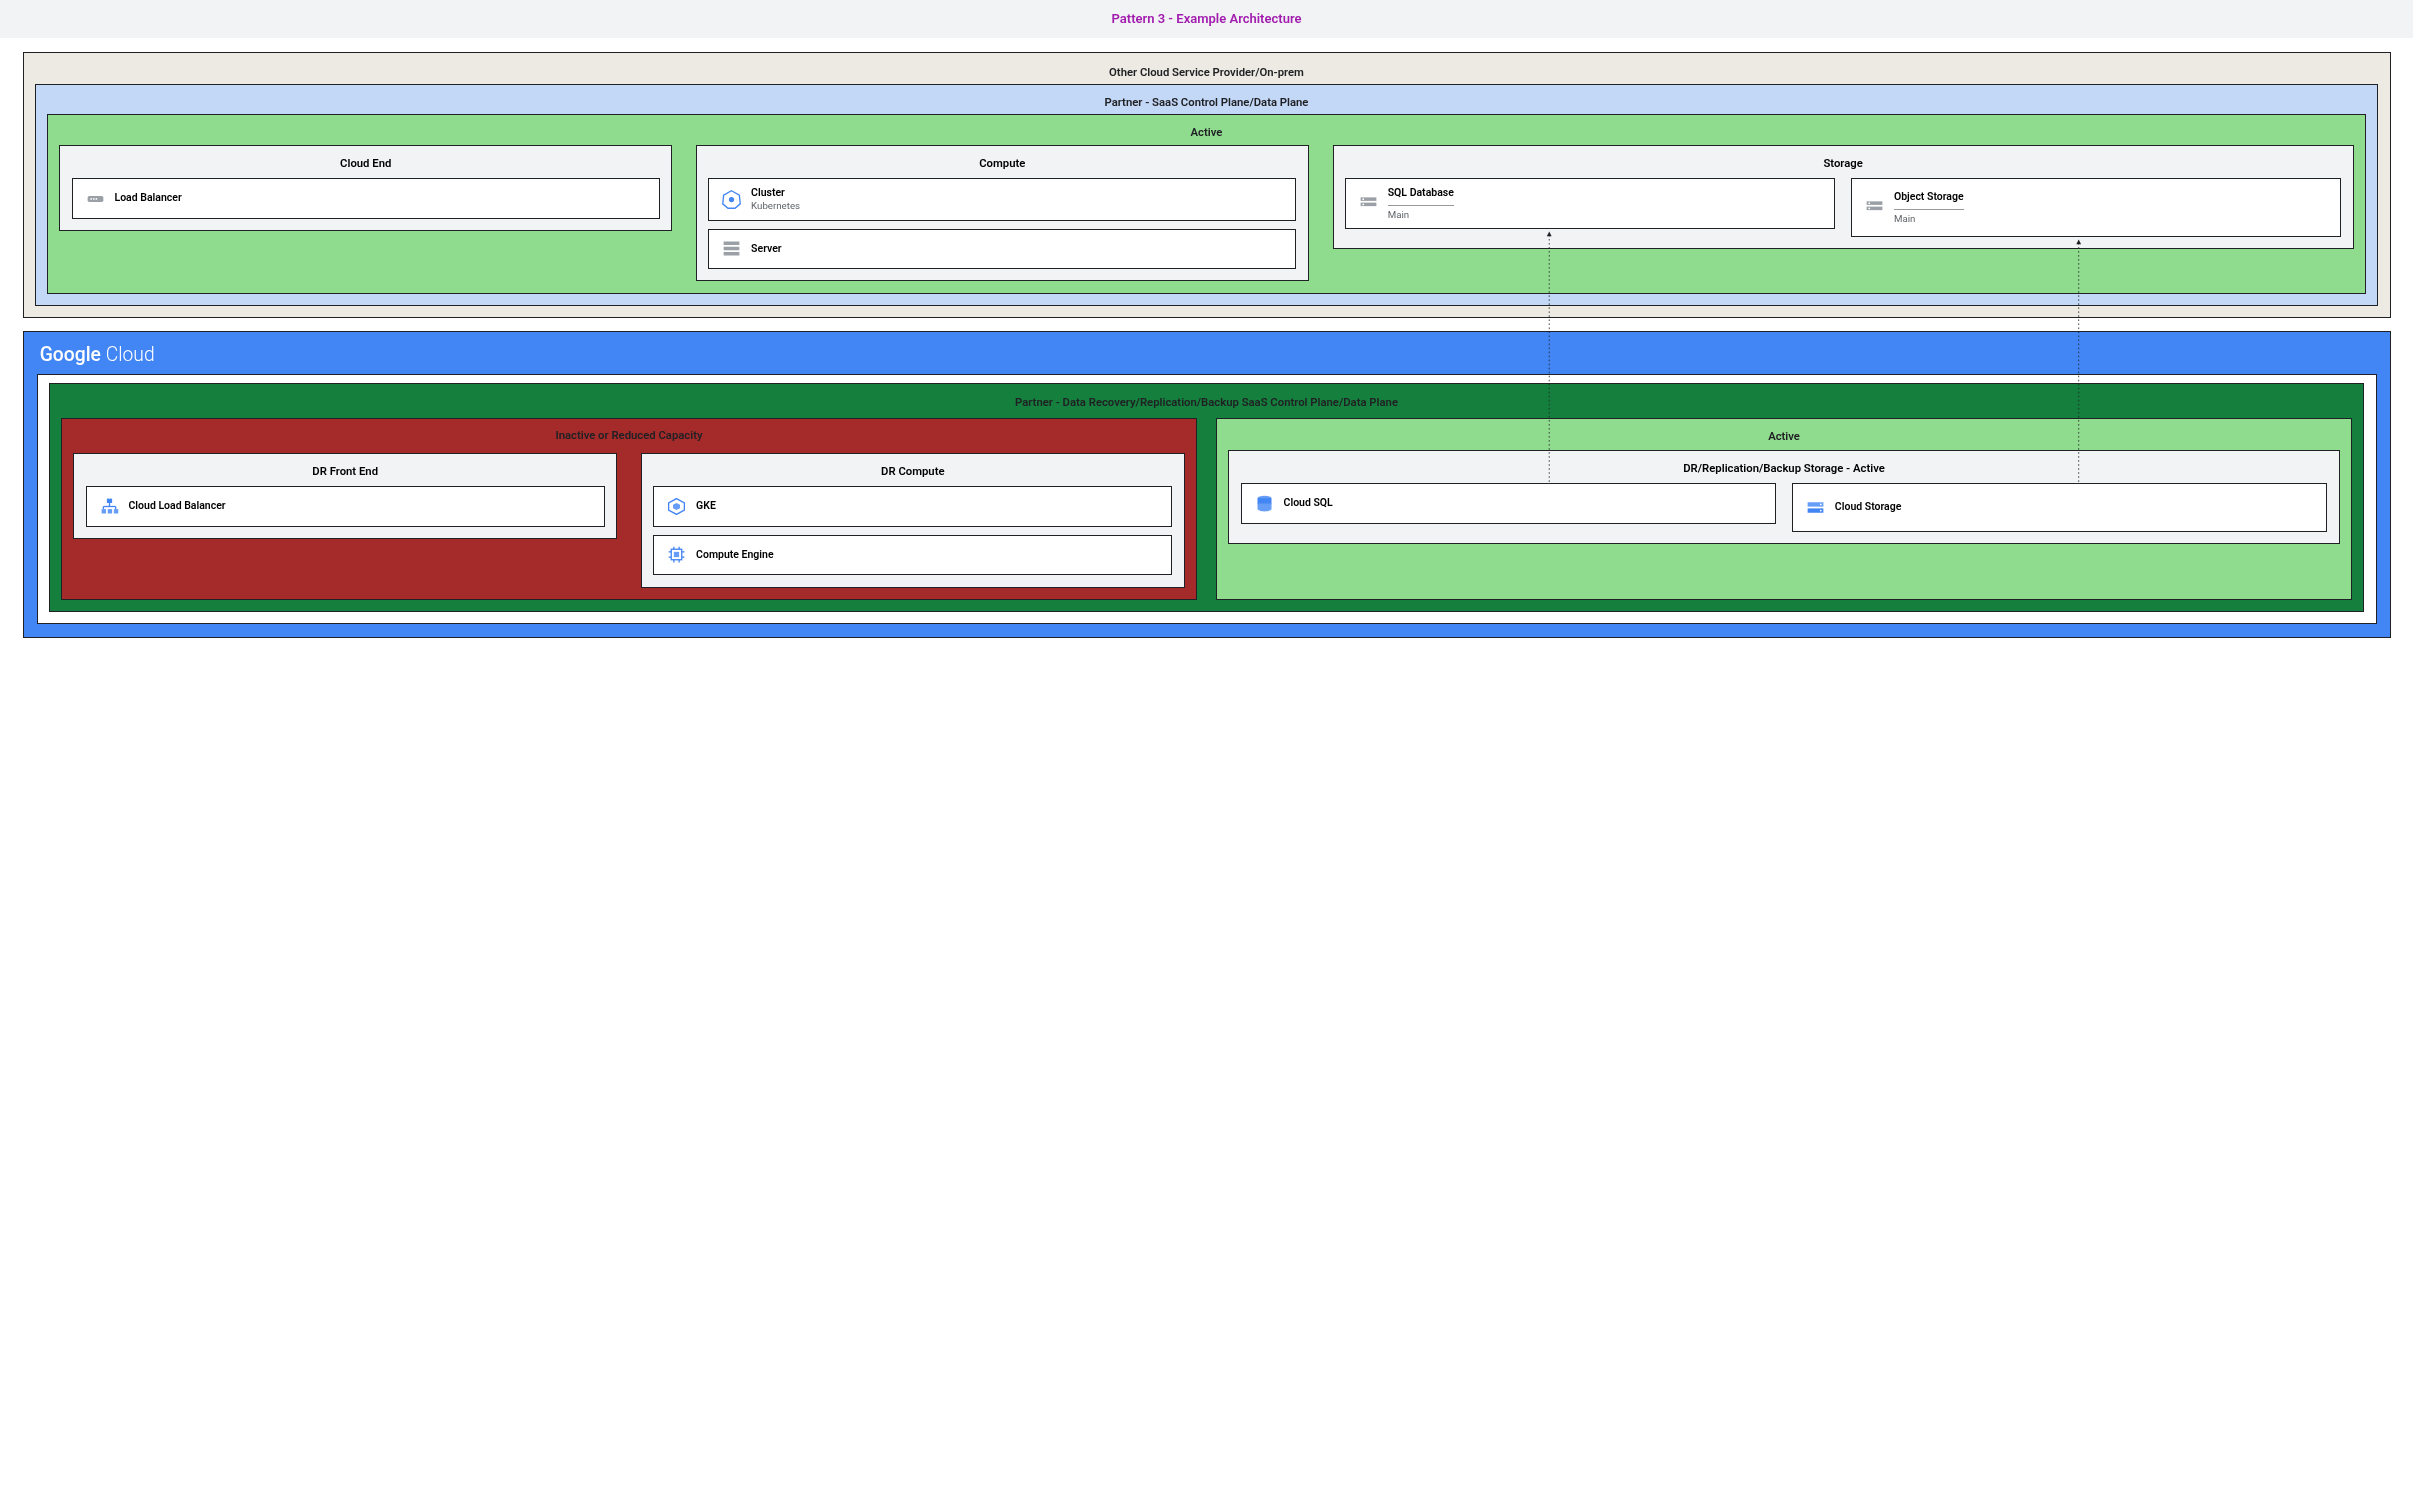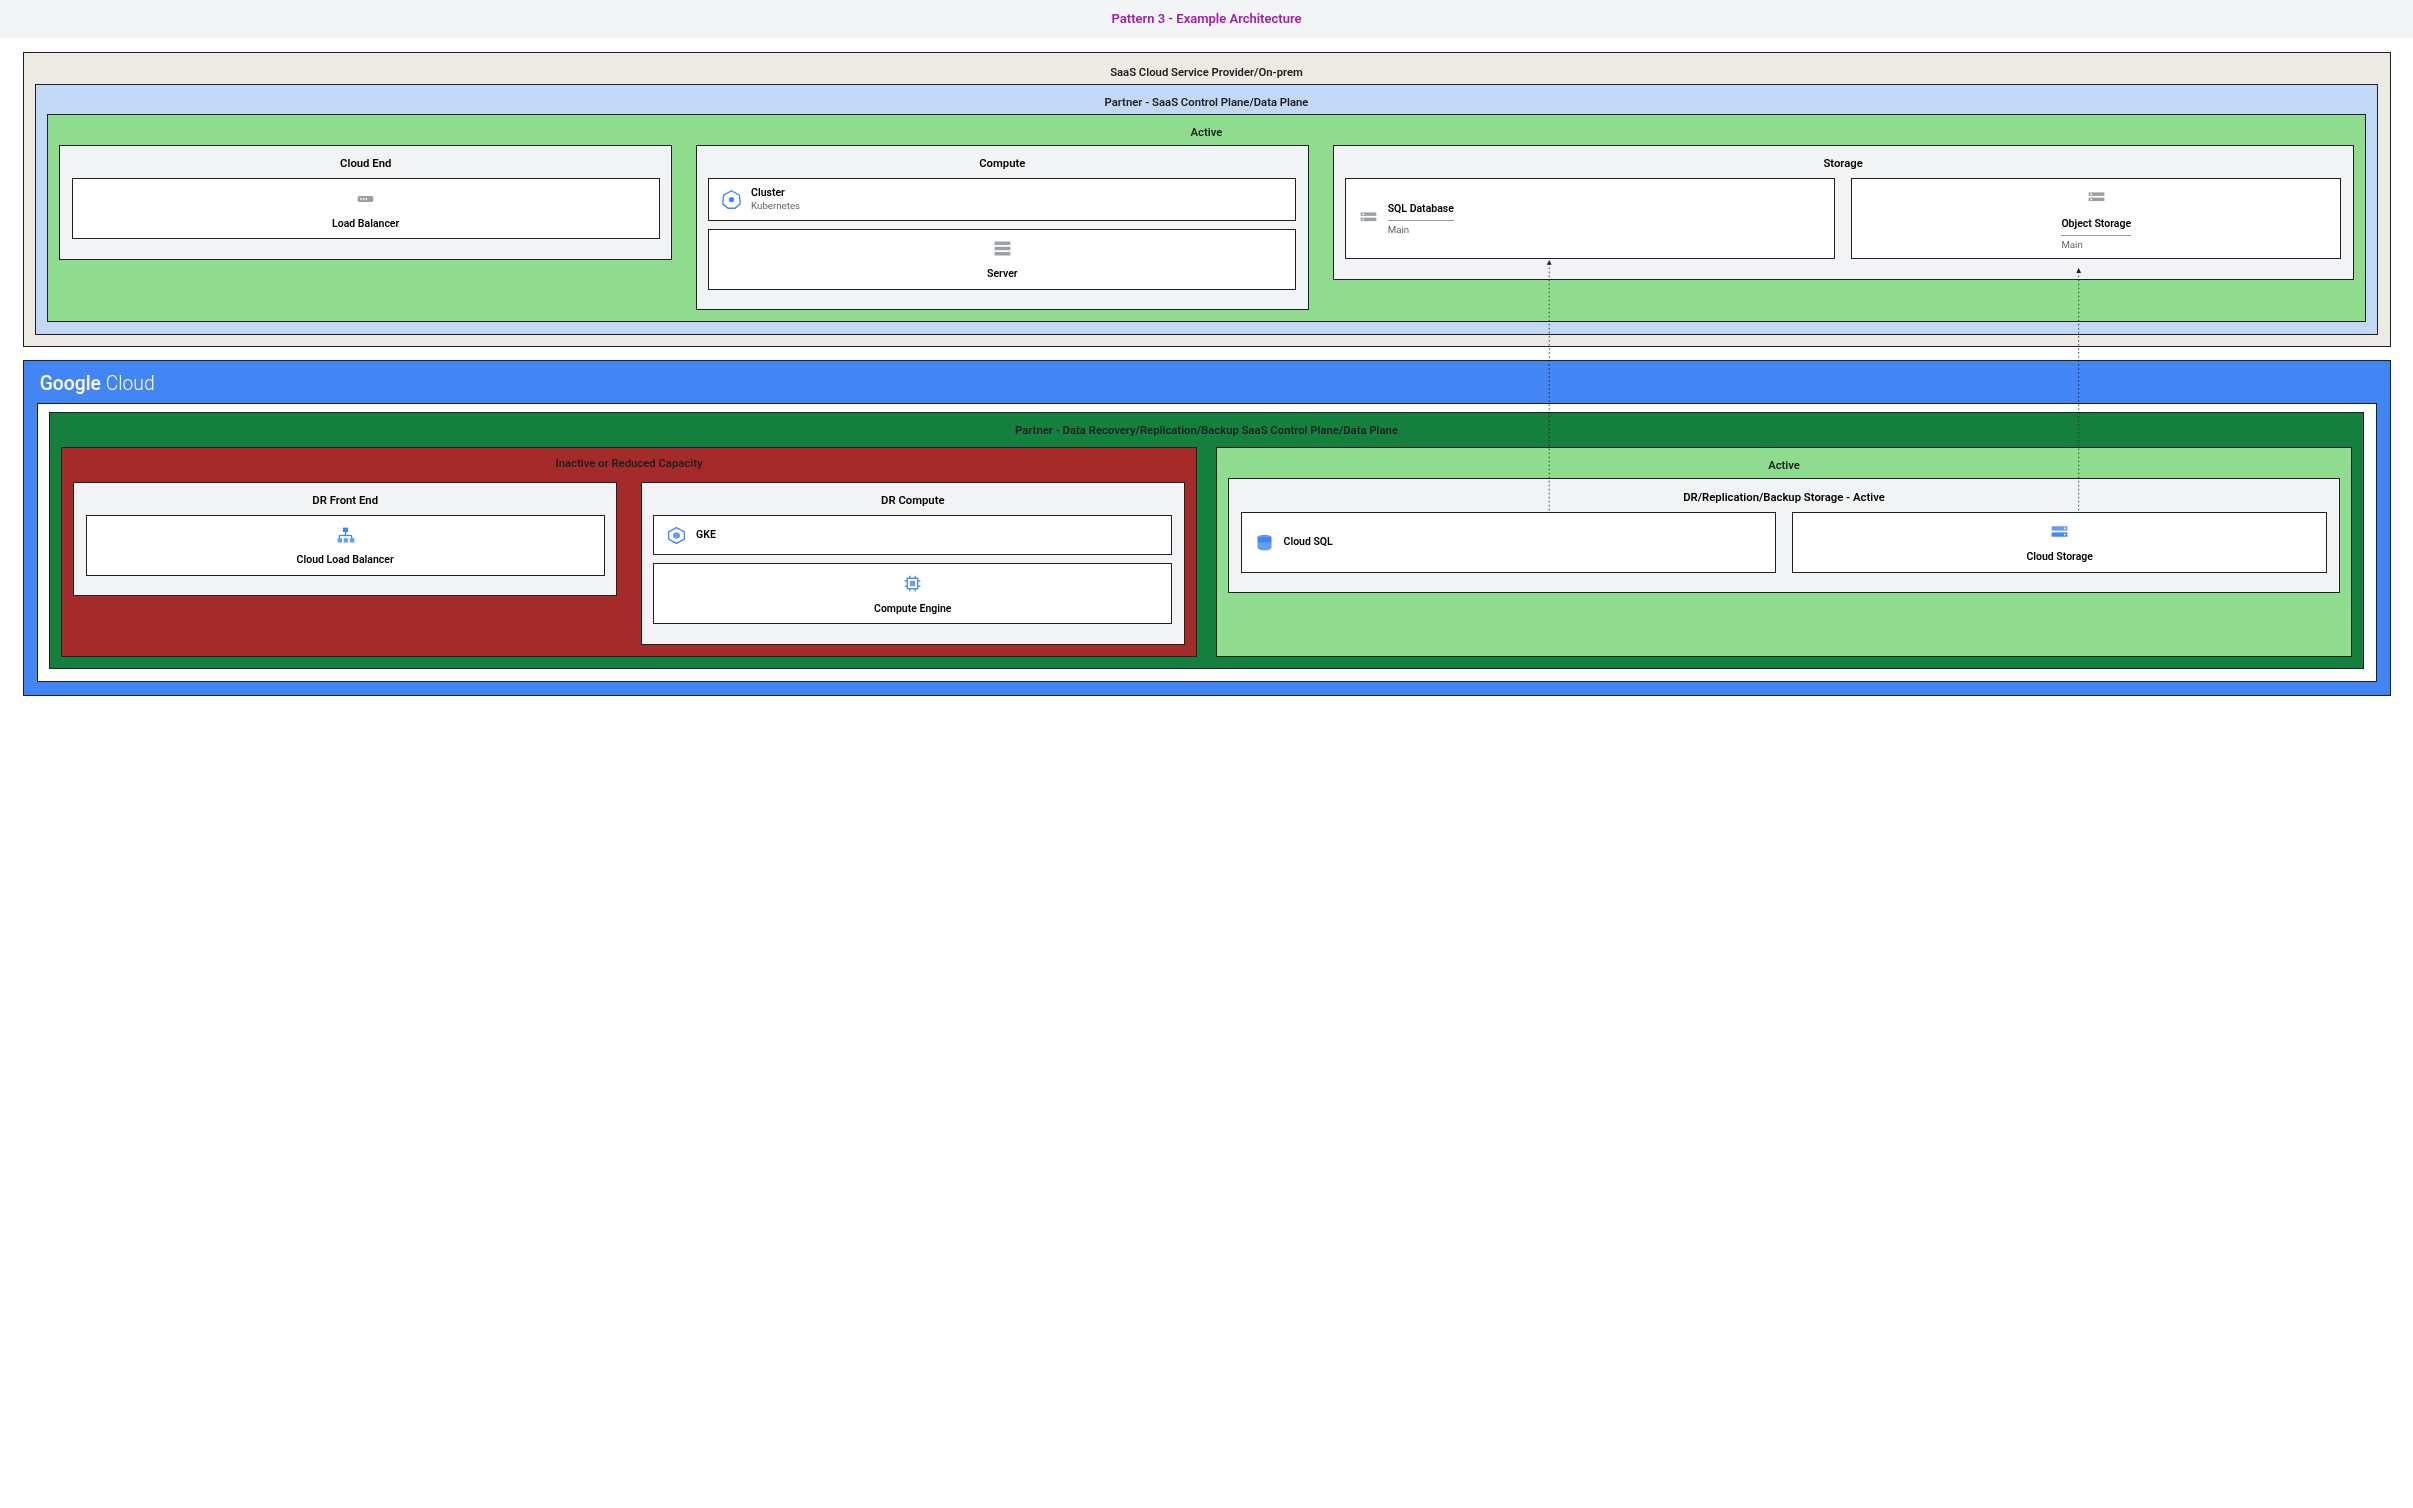--- a/index.html
+++ b/index.html
@@ -15,21 +15,21 @@
     .outer-top { background: #edeae3; padding: 6.4px 11.3px 11.3px 11.3px; }
     .partner-saas { background: #c3d7f7; padding: 4.8px 11.3px 11.3px 11.3px; margin-top: 1.6px; }
     .active-box { background: #8fdc8f; padding: 4.8px 11.3px 11.3px 11.3px; margin-top: 1.6px; }
     
     .row { display: flex; gap: 24px; align-items: flex-start; margin-top: 3.2px; }
     
     .panel { background: #f1f3f4; border: 1.2px solid #202124; padding: 8px 11.3px 11.3px 11.3px; }
     .panel-title { text-align: center; font-weight: 600; font-size: 11.3px; padding: 3.2px 0 8px 0; }
     
     .item { background: #fff; border: 1.2px solid #202124; display: flex; align-items: center; gap: 8px; padding: 8px 11.3px; margin-bottom: 8px; }
-    .item:last-child { margin-bottom: 8px; flex-direction: column; }
+    .item:last-child { margin-bottom: 0; }
     .item-text { font-weight: 600; font-size: 10.5px; line-height: 1.2; }
     .item-sub { font-weight: 400; font-size: 9.7px; color: #5f6368; display: block; }
     
     .icon { width: 22.5px; height: 22.5px; flex-shrink: 0; display: flex; align-items: center; justify-content: center; }
     
     .storage-items { display: flex; gap: 16px; }
     .storage-sub { font-size: 9.7px; color: #5f6368; margin-top: 4.8px; padding-top: 3.2px; border-top: 0.8px solid #999; }
     .storage-item-inner { flex: 1; }
     
     .google-cloud { background: #4285f4; border: 1.2px solid #202124; padding: 8px 13px 13px 13px; margin-top: 13px; }
@@ -56,21 +56,21 @@
     .panel.full { width: 100%; }
   </style>
 </head>
 <body>
 
 <div class="title-bar">Pattern 3 - Example Architecture</div>
 
 <div class="container">
 
   <div class="box outer-top">
-    <div class="box-title">SaaS Cloud Service Provider/On-prem</div>
+    <div class="box-title">Other Cloud Service Provider/On-prem</div>
     <div class="box partner-saas">
       <div class="box-title">Partner - SaaS Control Plane/Data Plane</div>
       <div class="box active-box">
         <div class="box-title">Active</div>
         <div class="row">
 
           <div class="col-fe">
             <div class="panel full">
               <div class="panel-title">Cloud End</div>
               <div class="item">

